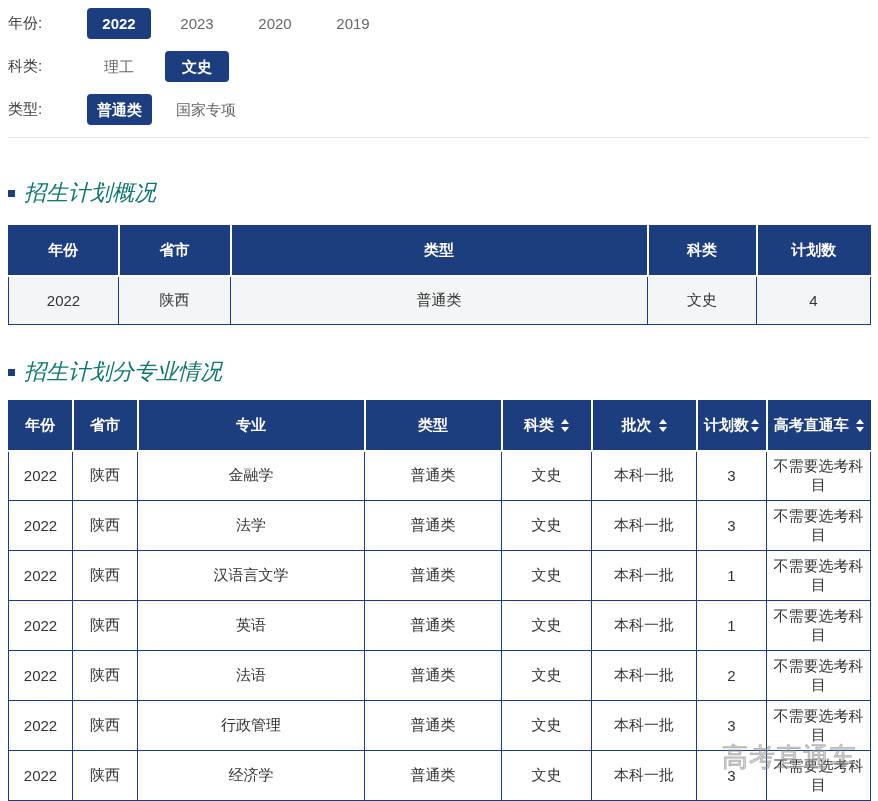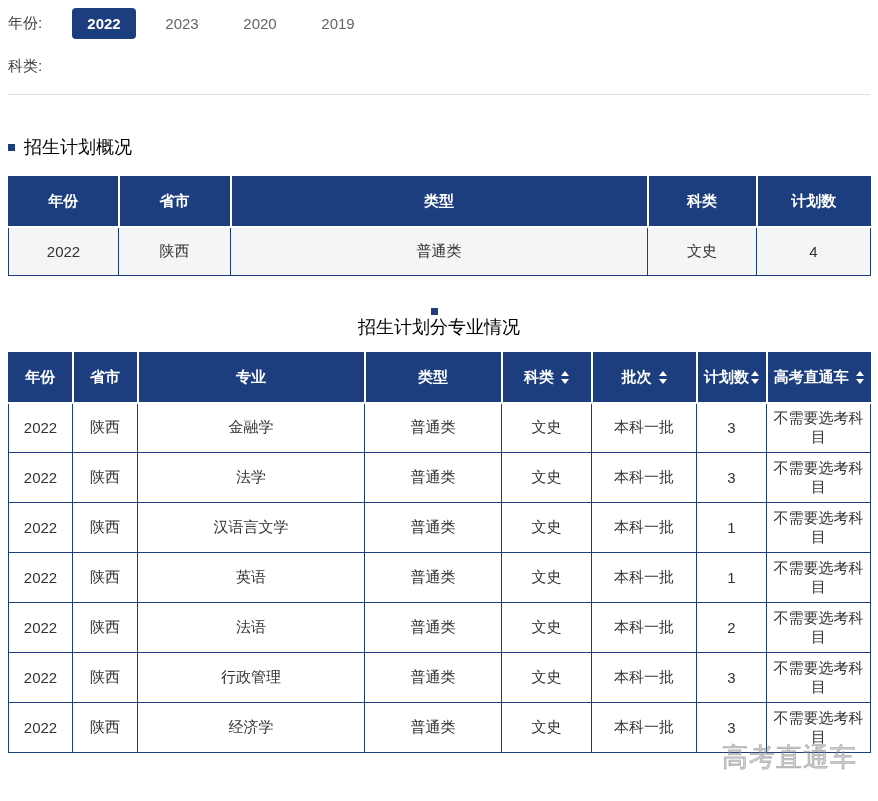--- a/index.html
+++ b/index.html
@@ -5,36 +5,36 @@
   :root { --accent:#1c3d7e; }
   * { margin:0; padding:0; box-sizing:border-box; }
   html,body { background:#fff; }
   body {
     width:878px; height:801px; position:relative; overflow:hidden;
     font-family:"Liberation Sans","DejaVu Sans",sans-serif;
   }
   .page { padding:8px; }
 
   
-  .filter-row { display:flex; align-items:center; height:31px; margin-bottom:12px; }
+  .filter-row { display:flex; align-items:center; height:31px; margin-bottom:12px;gap:15px; }
   .filter-label { width:64px; flex-shrink:0; font-size:15px; color:#3d3d3d; }
   .filter-options { display:flex; align-items:center; }
   .filter-opt {
     min-width:64px; text-align:center; padding:6px 10px; margin-right:14px;
     font-size:15px; color:#666; border-radius:4px; cursor:pointer; line-height:19px;
   }
   .filter-opt.selected { background:var(--accent,#1c3d7e); color:#fff; font-weight:bold; }
 
   .divider { border:none; border-top:1px solid #e2e2e2; margin-top:12px; }
 
   
   .section-title { display:flex; align-items:center; margin-top:40px; }
-  .section-title.second { margin-top:32px;flex-direction:column; }
+  .section-title.second { margin-top:32px; }
   .bullet { width:7px; height:7px; background:var(--accent,#1c3d7e); margin-right:9px; flex-shrink:0; }
-  .section-title-text { font-size:18px; color:#000000; }
+  .section-title-text { font-size:22px; color:#0f766e;font-style:italic; }
 
   
   table.tbl {
     width:862px; border-collapse:collapse; table-layout:fixed;
     border:1px solid var(--accent,#1c3d7e); margin-top:17px;
   }
   table.tbl.t2 { margin-top:13px; }
   .tbl th {
     background:var(--accent,#1c3d7e); color:#fff; font-size:15px; font-weight:bold;
     height:50px; text-align:center; border-right:2px solid #fff; border-bottom:2px solid #fff;
@@ -80,20 +80,31 @@
       <span class="filter-label">年份:</span>
       <div class="filter-options">
         <span class="filter-opt selected">2022</span>
         <span class="filter-opt">2023</span>
         <span class="filter-opt">2020</span>
         <span class="filter-opt">2019</span>
       </div>
     </div>
     <div class="filter-row">
       <span class="filter-label">科类:</span>
+      <div class="filter-options">
+        <span class="filter-opt">理工</span>
+        <span class="filter-opt selected">文史</span>
+      </div>
+    </div>
+    <div class="filter-row">
+      <span class="filter-label">类型:</span>
+      <div class="filter-options">
+        <span class="filter-opt selected">普通类</span>
+        <span class="filter-opt">国家专项</span>
+      </div>
     </div>
   </div>
 
   <hr class="divider">
 
   <div class="section-title">
     <span class="bullet"></span>
     <span class="section-title-text">招生计划概况</span>
   </div>
 

